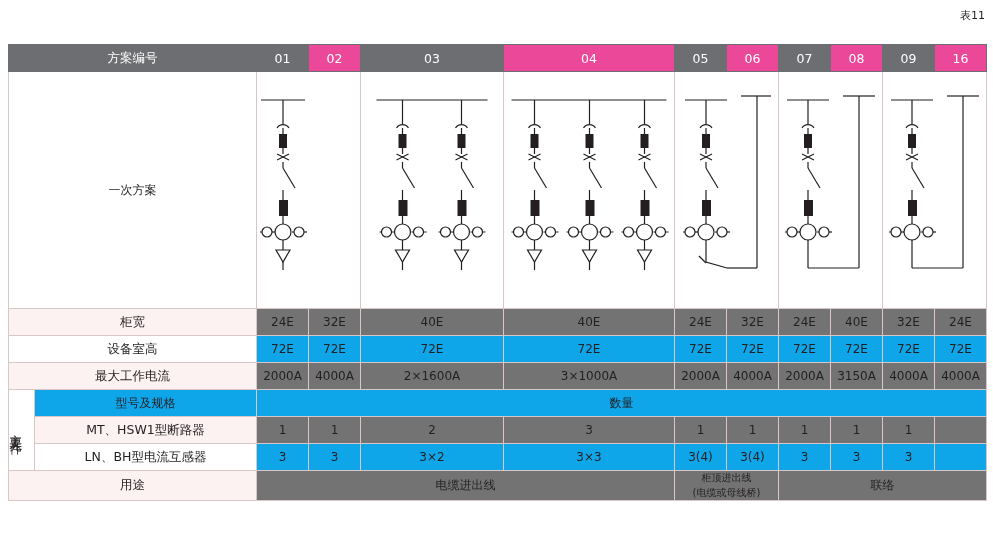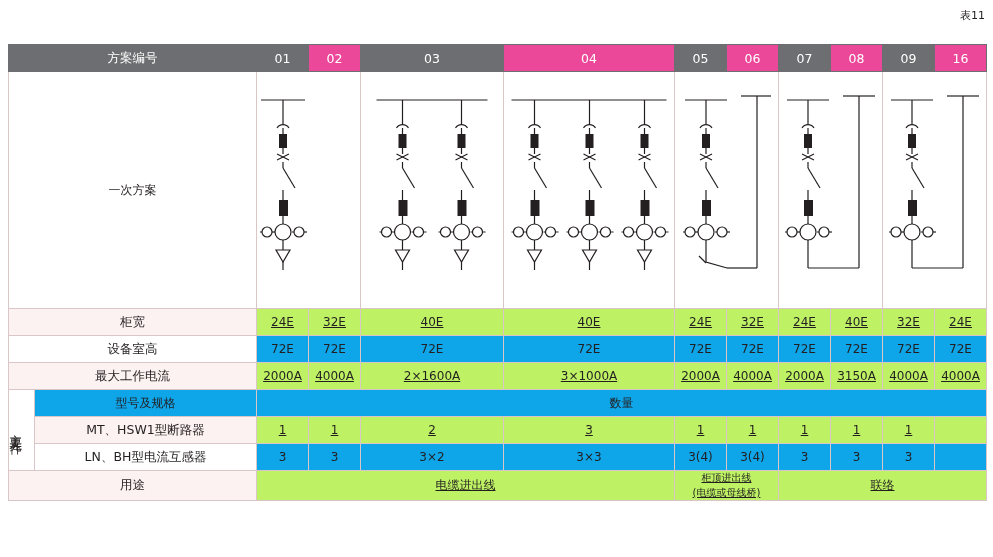--- a/index.html
+++ b/index.html
@@ -38,21 +38,21 @@
     height: 27px;
   }
 
   
   .hdr { background: #6d6e71; color: #ffffff; height: 29px; font-size: 12.5px; border-color:#6d6e71 !important; }
   .hdr.alt { background: #ec4899; }
   .hdr.lbl { background: #6d6e71; }
 
   .rowlabel { background: #fdf2f2; color:#231f20; font-size: 12.5px; margin-left: 40px; }
   .rowlabel.white { background:#ffffff; }
-  .cell-pink { background: #bef264; text-decoration: underline; }
+  .cell-pink { background: #737373; }
   .cell-white { background: #0ea5e9; }
 
   .schem-row td { height: 236px; background:#ffffff;margin-top:37px; }
 
   .vlabel {
     writing-mode: vertical-rl;
     text-orientation: upright;
     letter-spacing: 3px;
     font-size: 12.5px;
     line-height: 1.1;

